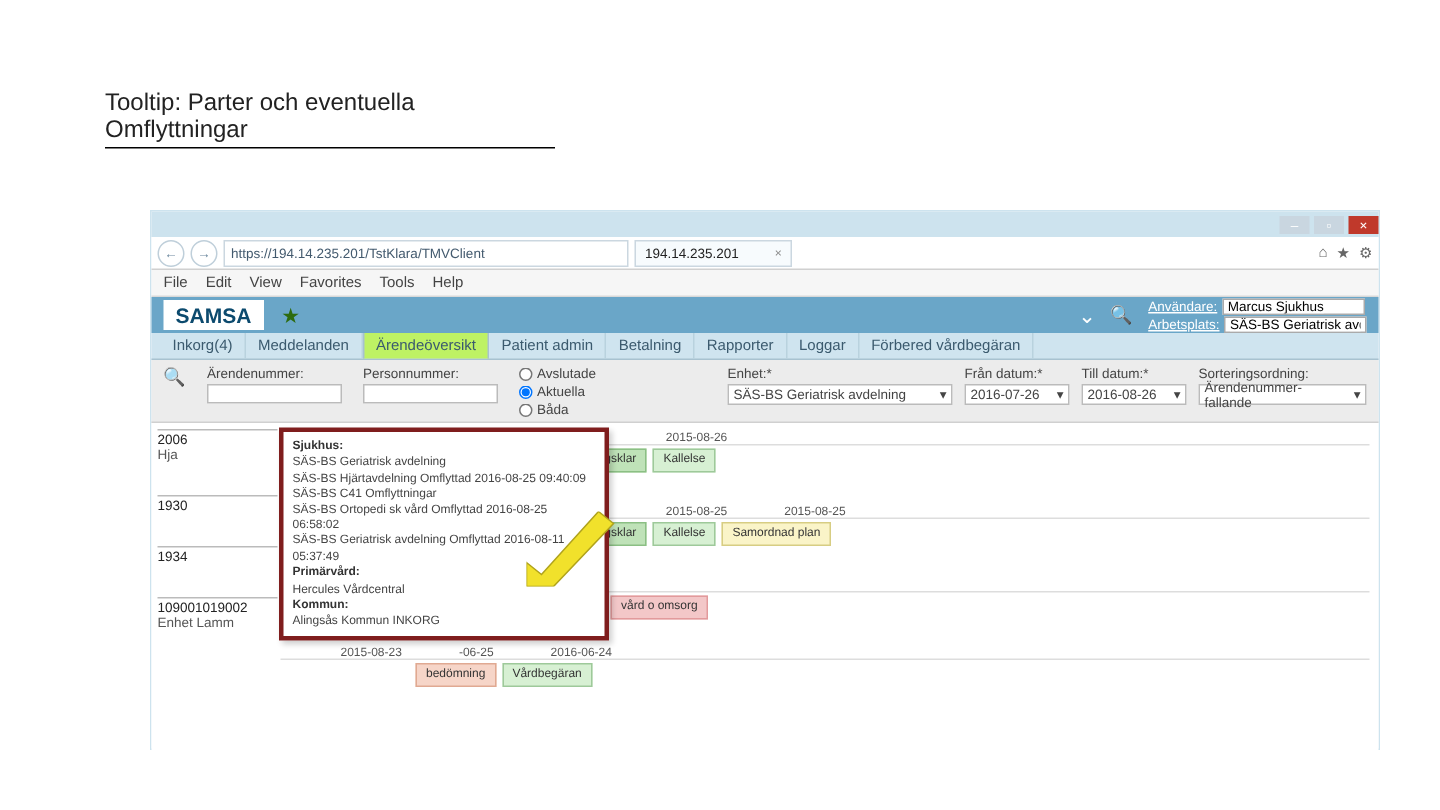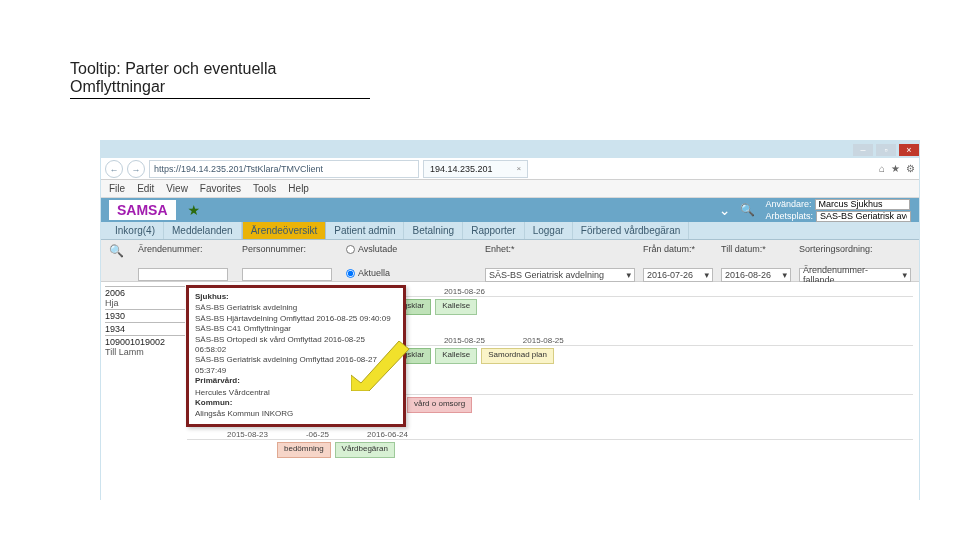--- a/index.html
+++ b/index.html
@@ -82,60 +82,60 @@
     height:18px;background:#f6f6f6;border-bottom:1px solid #d9d9d9;
     display:flex;align-items:center;gap:12px;padding:0 8px;font-size:10px;color:#444;
   }
   
   .samsa-head {
     height:24px;background:#6aa6c8;
     display:flex;align-items:center;padding:0 8px;gap:12px;color:#fff;
     position:relative;
   }
   .samsa-brand {
-    background:#fff;color:#a21caf;font-weight:bold;font-size:14px;
+    background:#fff;color:#0c4a6e;font-weight:bold;font-size:14px;
     padding:2px 8px;
   }
   .samsa-head-right {
     margin-left:auto;display:flex;align-items:center;gap:10px;
     font-size:9px;
   }
   .userbox {
-    display:flex;flex-direction:column;gap:1px;
+    display:flex;flex-direction:column;gap:1px;text-decoration:underline;
   }
   .userbox div {display:flex;align-items:center;gap:3px;}
   .userbox input{font-size:9px;padding:0 3px;width:95px;height:11px;border:1px solid #aaa;}
   
   .tabs-row {
     height:18px;background:#cfe4ef;display:flex;align-items:flex-end;
     gap:0;padding:0 6px;font-size:10px;color:#3b5a6e;border-bottom:1px solid #a8c2d0;
   }
   .tabs-row span{padding:3px 8px;border-right:1px solid #b9d2de;}
-  .tabs-row span.active{background:#eab308;border-top:1px solid #a8c2d0;border-left:1px solid #a8c2d0;border-right:1px solid #a8c2d0;}
+  .tabs-row span.active{background:#bef264;border-top:1px solid #a8c2d0;border-left:1px solid #a8c2d0;border-right:1px solid #a8c2d0;}
   
   .filter-row {
     height:42px;background:#ececec;border-bottom:1px solid #d0d0d0;
     display:flex;align-items:flex-start;padding:4px 8px;gap:14px;font-size:9px;color:#444;
     position:relative;
   }
-  .filter-row .col {display:flex;flex-direction:column;gap:14px;}
+  .filter-row .col {display:flex;flex-direction:column;gap:2px;}
   .filter-row input[type=text]{width:90px;height:13px;font-size:9px;border:1px solid #bbb;padding:0 3px;}
   .sel {border:1px solid #bbb;background:#fff;height:14px;font-size:9px;padding:0 3px;display:flex;align-items:center;gap:4px;}
   .radio-col{display:flex;flex-direction:column;gap:1px;align-items:flex-start;justify-content:space-between;}
   .radio-col label{display:flex;align-items:center;gap:3px;}
   .radio-col input{margin:0;width:9px;height:9px;}
   .filter-right{margin-left:auto;display:flex;gap:8px;}
   .filter-right .col .sel{width:105px;justify-content:space-between;}
   .filter-right .date .sel{width:70px;justify-content:space-between;}
   
   .workspace {
     position:relative;flex:1;background:#fff;height:219px;
   }
   .caselist{
-    position:absolute;left:4px;top:4px;width:80px;display:flex;flex-direction:column;gap:0;
+    position:absolute;left:4px;top:4px;width:80px;display:flex;flex-direction:column;gap:21px;
   }
   .caselist .case{border-top:1px solid #bbb;padding:1px 0;}
   .caselist .cid{font-size:9px;}
   .caselist .cname{font-size:9px;color:#555;}
   .timeline{
     position:absolute;left:86px;top:2px;right:6px;height:200px;
   }
   .daterow{height:13px;display:flex;gap:38px;padding-left:0;font-size:8px;color:#555;border-bottom:1px solid #ddd;align-items:flex-end;}
   .daterow.row2{margin-top:18px;}
   .daterow.row3{margin-top:18px;}
@@ -295,21 +295,21 @@
       <div class="case">
         <div class="cid">1930</div>
         <div class="cname"></div>
       </div>
       <div class="case">
         <div class="cid">1934</div>
         <div class="cname"></div>
       </div>
       <div class="case">
         <div class="cid">109001019002</div>
-        <div class="cname">Till Lamm</div>
+        <div class="cname">Enhet Lamm</div>
       </div>
     </div>
 
     <div class="timeline">
       <div class="daterow">
         <span style="margin-left:210px;">25</span>
         <span>2015-08-26</span>
       </div>
       <div class="blocks" style="margin-left:200px;">
         <span class="blk green2">ångsklar</span>
@@ -345,21 +345,21 @@
       </div>
     </div>
   </div>
 
   <div class="tooltip-pop">
     <div class="hdr">Sjukhus:</div>
     <div>SÄS-BS Geriatrisk avdelning</div>
     <div>SÄS-BS Hjärtavdelning   Omflyttad 2016-08-25 09:40:09</div>
     <div>SÄS-BS C41 Omflyttningar</div>
     <div>SÄS-BS Ortopedi sk vård   Omflyttad 2016-08-25 06:58:02</div>
-    <div>SÄS-BS Geriatrisk avdelning  Omflyttad 2016-08-27 05:37:49</div>
+    <div>SÄS-BS Geriatrisk avdelning  Omflyttad 2016-08-11 05:37:49</div>
     <div class="hdr">Primärvård:</div>
     <div>Hercules Vårdcentral</div>
     <div class="hdr">Kommun:</div>
     <div>Alingsås Kommun INKORG</div>
   </div>
 
   <svg class="arrow" viewBox="0 0 60 50">
     <polygon points="0,50 18,50 58,8 48,0 10,42 0,34" fill="#f1e12b" stroke="#b0a31c" stroke-width="1"></polygon>
   </svg>
 

